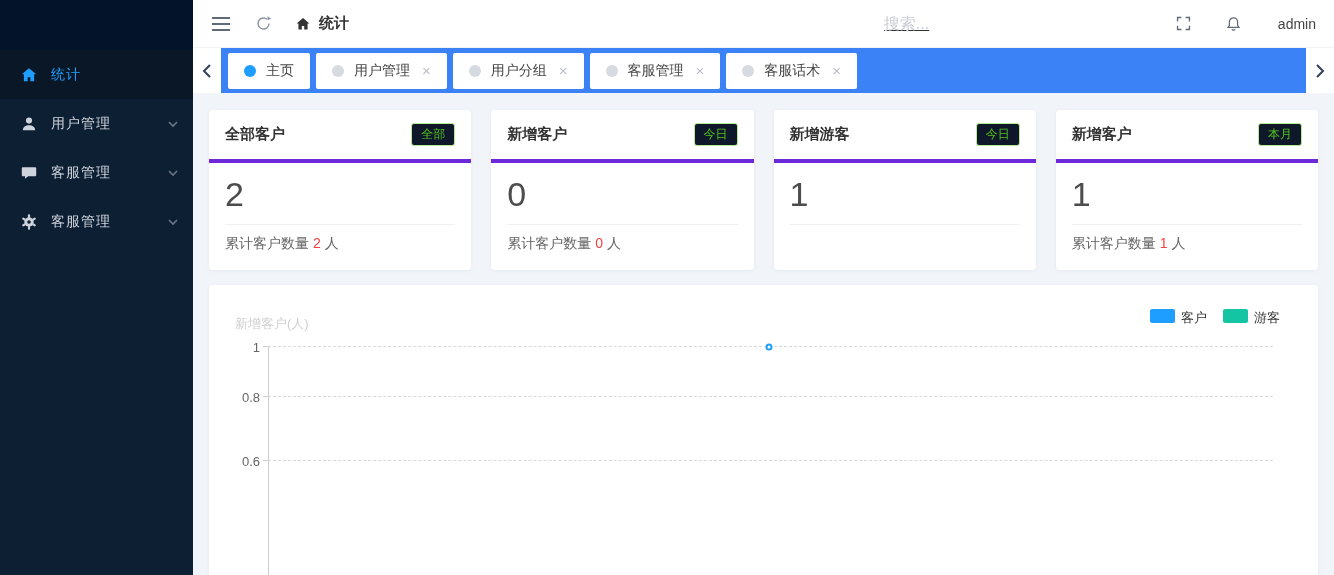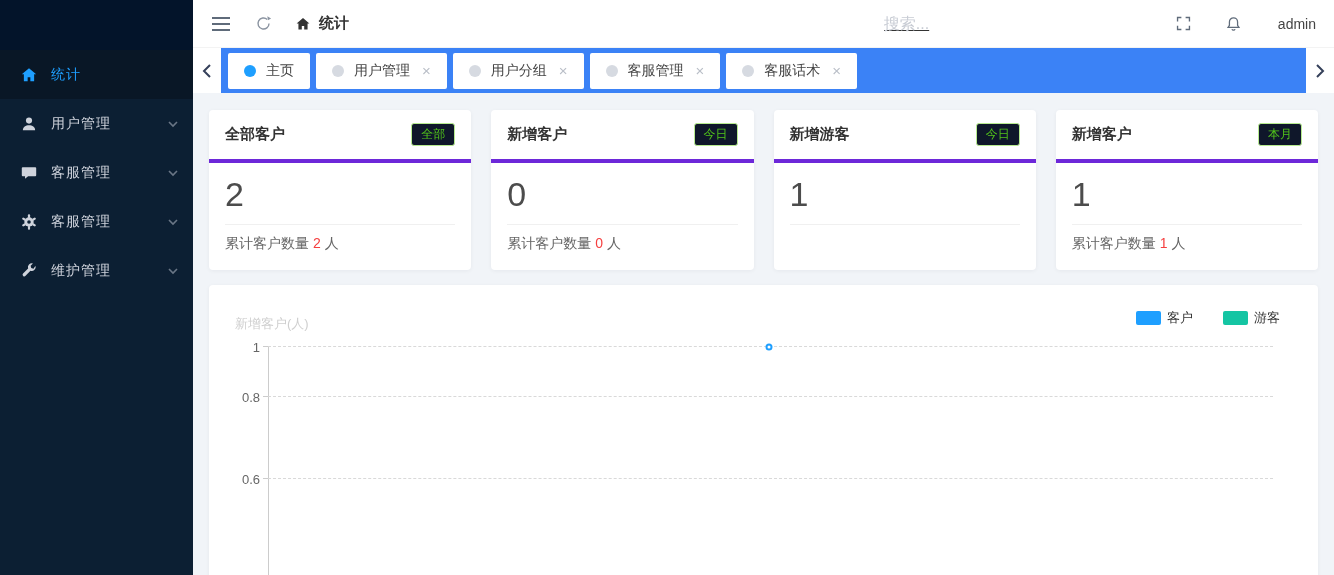--- a/index.html
+++ b/index.html
@@ -62,31 +62,31 @@
   .toggle-group { display:flex; }
   .toggle-btn { width:44px; height:33px; background:#fff; border:1px solid #dcdfe6; color:#606266; font-size:13px; cursor:pointer; font-family:inherit; }
   .toggle-btn.year { border-radius:4px 0 0 4px; }
   .toggle-btn.month { border-radius:0 4px 4px 0; margin-left:-1px; }
   .toggle-btn.selected { border-color:#1e9fff; color:#1e9fff; position:relative; z-index:1; }
 
   
   .chart-region { position:relative; height:344px; }
   .axis-label { position:absolute; left:26px; top:30px; font-size:13px; color:#cfcfcf; }
   .legend { position:absolute; right:38px; top:24px; display:flex; align-items:center; }
-  .legend-item { display:flex; align-items:center; margin-left:30px; cursor:pointer; }
+  .legend-item { display:flex; margin-left:16px; cursor:pointer; }
   .legend-swatch { width:25px; height:14px; border-radius:2px; margin-right:6px; }
   .legend-swatch.c-blue { background:#1e9fff; }
   .legend-swatch.c-green { background:#14c5a3; }
   .legend-label { font-size:13px; color:#333; }
   .plot { position:absolute; left:59px; right:45px; top:61px; bottom:0; }
   .y-axis-line { position:absolute; left:0; top:0; bottom:0; width:1px; background:#ccc; }
   .gridline { position:absolute; left:0; right:0; border-top:1px dashed #d9d9d9; }
   .gridline .tick-mark { position:absolute; left:-5px; top:-1px; width:5px; height:1px; background:#ccc; }
   .gridline .tick-label { position:absolute; left:-42px; top:0; width:34px; transform:translateY(-50%); text-align:right; font-size:13px; color:#666; }
-  .gl-0 { top:0; } .gl-1 { top:50px; } .gl-2 { top:132px; }
+  .gl-0 { top:0; } .gl-1 { top:50px; } .gl-2 { top:114px; }
   .data-point { position:absolute; top:0; left:49.9%; width:7px; height:7px; border:2px solid #1e9fff; background:#fff; border-radius:50%; transform:translate(-50%,-50%); }
 
   svg { display:block; }
 </style>
 </head>
 <body>
 
 <aside class="sidebar">
   <div class="logo-area"></div>
 
@@ -138,31 +138,20 @@
         </g>
         <circle cx="10" cy="10" r="2" fill="#0c1f33"></circle>
       </svg>
     </span>
     <span class="mi-label">客服管理</span>
     <svg class="chev" viewBox="0 0 12 12">
         <polyline points="2,4 6,8 10,4" fill="none" stroke="#8a94a2" stroke-width="1.6"></polyline>
       </svg>
   </div>
 
-  <div class="menu-item">
-    <span class="mi-icon">
-      <svg width="18" height="18" viewBox="0 0 20 20">
-          <path d="M17.2 4.1a4.4 4.4 0 0 1-5.6 5.5l-5.4 5.8a1.9 1.9 0 0 1-2.8-2.6l5.6-5.6A4.4 4.4 0 0 1 14.4 1.6l-2.6 2.6.7 2.5 2.5.7z" fill="#cfd3dc"></path>
-        </svg>
-    </span>
-    <span class="mi-label">维护管理</span>
-    <svg class="chev" viewBox="0 0 12 12">
-        <polyline points="2,4 6,8 10,4" fill="none" stroke="#8a94a2" stroke-width="1.6"></polyline>
-      </svg>
-  </div>
 </aside>
 
 <div class="main">
 
   <header class="navbar">
     <span class="nav-icon">
       <svg width="18" height="14" viewBox="0 0 18 14">
           <g fill="#5f6b7a">
             <rect width="18" height="2"></rect>
             <rect y="6" width="18" height="2"></rect>

